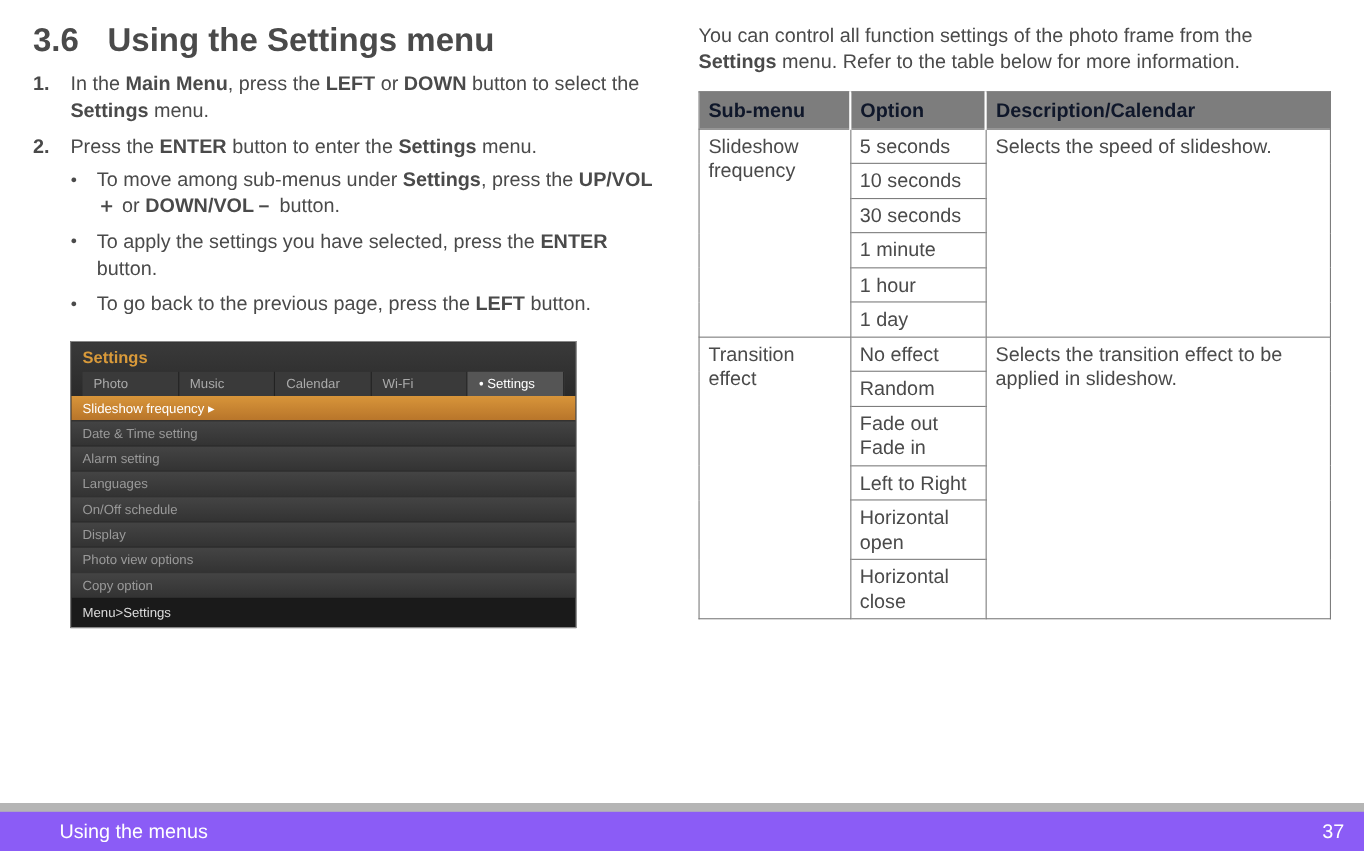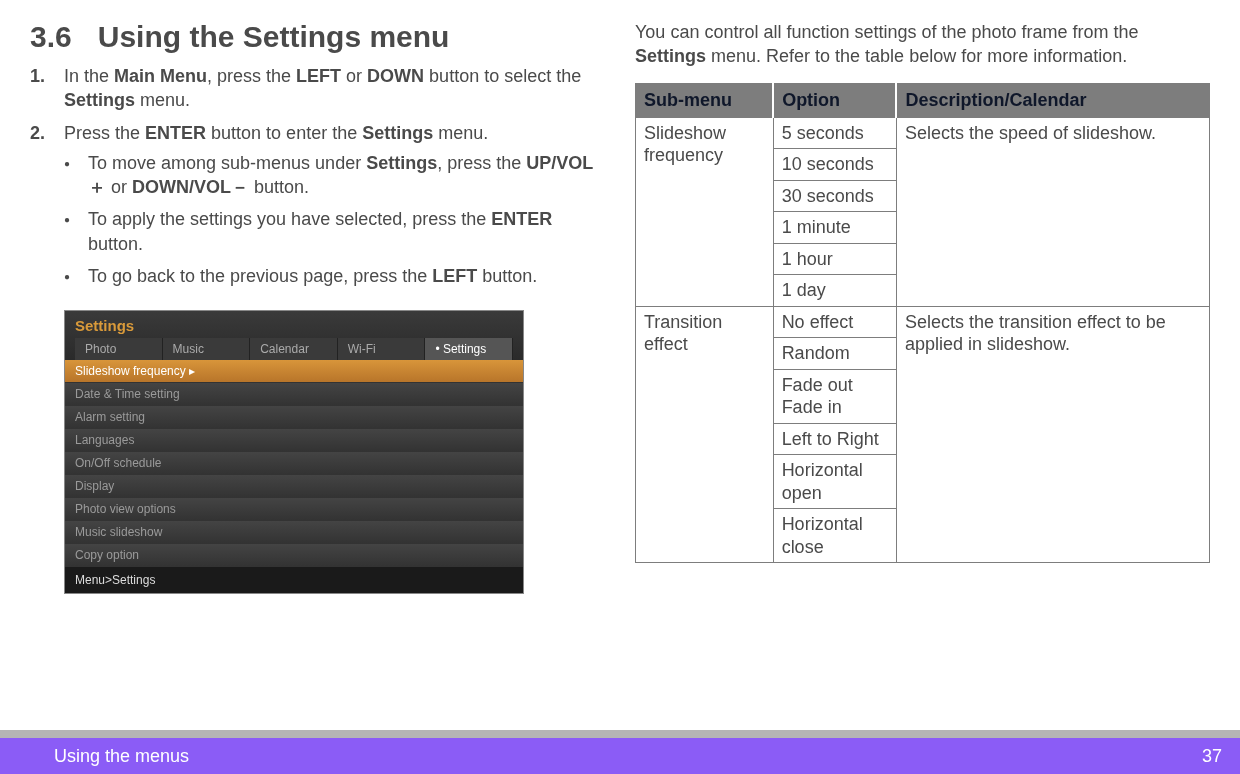--- a/index.html
+++ b/index.html
@@ -197,21 +197,20 @@
         </div>
       </div>
       <div class="shot-list">
         <div class="shot-row sel">Slideshow frequency</div>
         <div class="shot-row">Date &amp; Time setting</div>
         <div class="shot-row">Alarm setting</div>
         <div class="shot-row">Languages</div>
         <div class="shot-row">On/Off schedule</div>
         <div class="shot-row">Display</div>
         <div class="shot-row">Photo view options</div>
-        <div class="shot-row">Music slideshow</div>
         <div class="shot-row">Copy option</div>
       </div>
       <div class="shot-bread">Menu&gt;Settings</div>
     </div>
   </div>
 
   <div class="col">
     <p class="intro">
       <span>You can control all function settings of the photo frame from the </span><span class="b">Settings</span><span> menu. Refer to the table below for more information.</span>
     </p>

